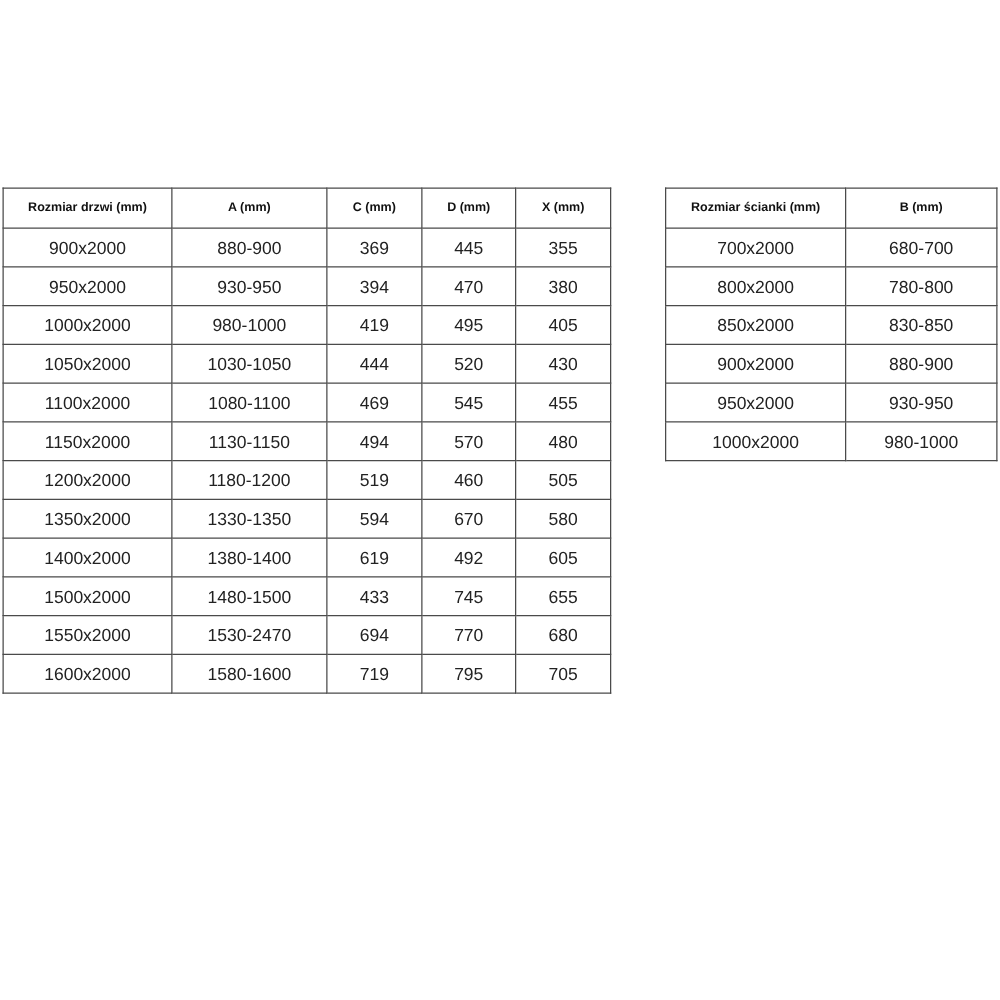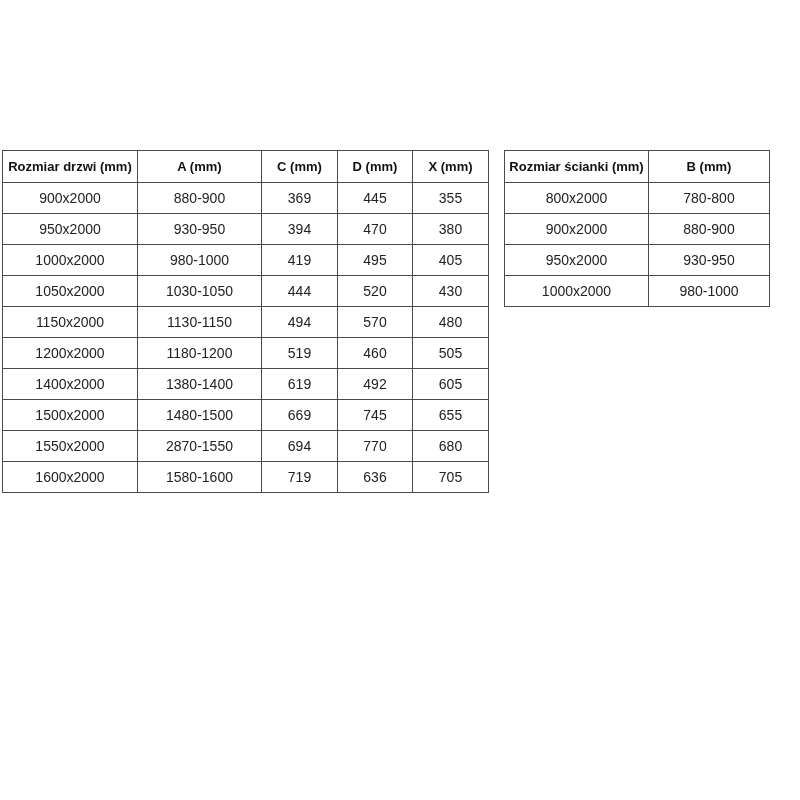--- a/index.html
+++ b/index.html
@@ -24,33 +24,33 @@
     background: #ffffff;
   }
   table.spec th, table.spec td {
     border: 1px solid #4a4a4a;
     text-align: center;
     vertical-align: middle;
     overflow: hidden;
     white-space: nowrap;
   }
   table.spec th {
-    font-size: 13px;
+    font-size: 10px;
     font-weight: bold;
     height: 32px;
     color: #111111;
   }
   table.spec td {
     font-size: 14px;
     font-weight: normal;
     height: 31px;
     color: #222222;
   }
   #doors-table { left: 2px; top: 150px; width: 486px; }
-  #walls-table { left: 504px; top: 150px; width: 265px; padding-left: 12px; }
+  #walls-table { left: 532px; top: 150px; width: 265px; padding-left: 12px; }
 </style>
 </head>
 <body>
 
 <div class="canvas">
 
   <table class="spec" id="doors-table">
     <colgroup>
       <col style="width:135px">
       <col style="width:124px">
@@ -90,79 +90,101 @@
           <td>405</td>
         </tr>
         <tr>
           <td>1050x2000</td>
           <td>1030-1050</td>
           <td>444</td>
           <td>520</td>
           <td>430</td>
         </tr>
         <tr>
+          <td>1100x2000</td>
+          <td>1080-1100</td>
+          <td>469</td>
+          <td>545</td>
+          <td>455</td>
+        </tr>
+        <tr>
           <td>1150x2000</td>
           <td>1130-1150</td>
           <td>494</td>
           <td>570</td>
           <td>480</td>
         </tr>
         <tr>
           <td>1200x2000</td>
           <td>1180-1200</td>
           <td>519</td>
           <td>460</td>
           <td>505</td>
         </tr>
         <tr>
+          <td>1350x2000</td>
+          <td>1330-1350</td>
+          <td>594</td>
+          <td>670</td>
+          <td>580</td>
+        </tr>
+        <tr>
           <td>1400x2000</td>
           <td>1380-1400</td>
           <td>619</td>
           <td>492</td>
           <td>605</td>
         </tr>
         <tr>
           <td>1500x2000</td>
           <td>1480-1500</td>
-          <td>669</td>
+          <td>433</td>
           <td>745</td>
           <td>655</td>
         </tr>
         <tr>
           <td>1550x2000</td>
-          <td>2870-1550</td>
+          <td>1530-2470</td>
           <td>694</td>
           <td>770</td>
           <td>680</td>
         </tr>
         <tr>
           <td>1600x2000</td>
           <td>1580-1600</td>
           <td>719</td>
-          <td>636</td>
+          <td>795</td>
           <td>705</td>
         </tr>
       </tbody>
   </table>
 
   <table class="spec" id="walls-table">
     <colgroup>
       <col style="width:144px">
       <col style="width:121px">
     </colgroup>
     <thead>
         <tr>
           <th>Rozmiar ścianki (mm)</th>
           <th>B (mm)</th>
         </tr>
       </thead>
     <tbody>
         <tr>
+          <td>700x2000</td>
+          <td>680-700</td>
+        </tr>
+        <tr>
           <td>800x2000</td>
           <td>780-800</td>
+        </tr>
+        <tr>
+          <td>850x2000</td>
+          <td>830-850</td>
         </tr>
         <tr>
           <td>900x2000</td>
           <td>880-900</td>
         </tr>
         <tr>
           <td>950x2000</td>
           <td>930-950</td>
         </tr>
         <tr>

